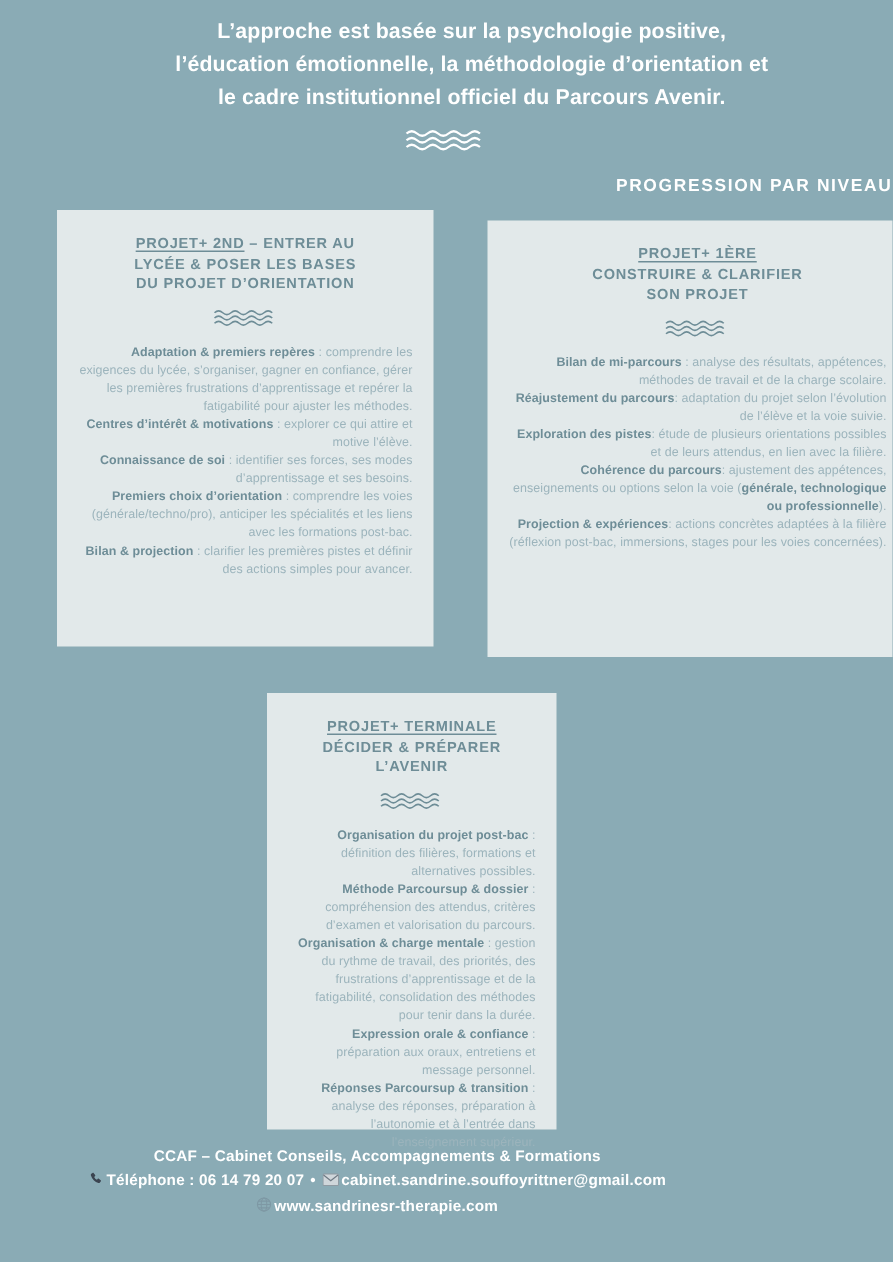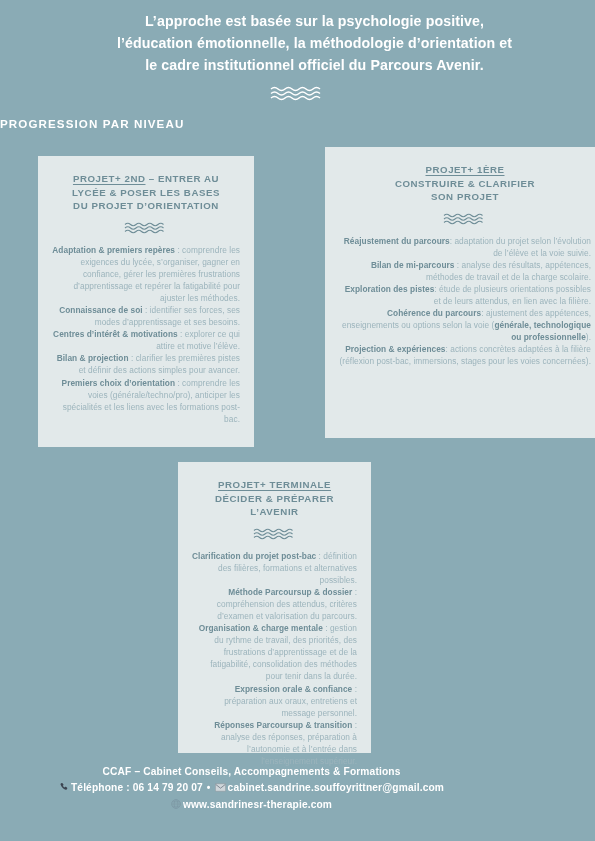--- a/index.html
+++ b/index.html
@@ -23,34 +23,34 @@
     letter-spacing:.1px;
   }
   .intro span{display:block;}
 
   .wave-wrap{display:flex;justify-content:center;align-items:center;}
   .wave{display:block;}
 
   .header-wave{position:absolute;left:0;top:86px;width:595px;}
   .section-title{
     position:absolute;left:0;top:117px;width:595px;
-    text-align:left;
+    text-align:right;
     color:#ffffff;
     font-size:11.6px;
     font-weight:bold;
     letter-spacing:1.1px;
   }
 
   
   .card{
     position:absolute;
     background:#e2e9ea;
     box-sizing:border-box;
   }
-  #card-2nd{left:38px;top:156px;width:216px;height:291px;}
+  #card-2nd{left:38px;top:140px;width:251px;height:291px;}
   #card-1ere{left:325px;top:147px;width:280px;height:291px;}
   #card-term{left:178px;top:462px;width:193px;height:291px;}
 
   .card-head{
     text-align:center;
     color:#6e8d97;
     font-weight:bold;
     font-size:9.7px;
     letter-spacing:.55px;
     line-height:13.5px;
@@ -115,45 +115,45 @@
       <svg class="wave" width="44" height="12" viewBox="0 0 44 12" aria-hidden="true">
         <g fill="none" stroke="#6e8d97" stroke-width="1.1">
           <path d="M1 2.5 q2.75 -2.4 5.5 0 t5.5 0 t5.5 0 t5.5 0 t5.5 0 t5.5 0 t5.5 0"></path>
           <path d="M1 6 q2.75 -2.4 5.5 0 t5.5 0 t5.5 0 t5.5 0 t5.5 0 t5.5 0 t5.5 0"></path>
           <path d="M1 9.5 q2.75 -2.4 5.5 0 t5.5 0 t5.5 0 t5.5 0 t5.5 0 t5.5 0 t5.5 0"></path>
         </g>
       </svg>
     </div>
     <div class="card-body">
       <p class="item"><b>Adaptation &amp; premiers repères</b><span> : </span><span>comprendre les exigences du lycée, s’organiser, gagner en confiance, gérer les premières frustrations d’apprentissage et repérer la fatigabilité pour ajuster les méthodes.</span></p>
+      <p class="item"><b>Centres d’intérêt &amp; motivations</b><span> : </span><span>explorer ce qui attire et motive l’élève.</span></p>
       <p class="item"><b>Connaissance de soi</b><span> : </span><span>identifier ses forces, ses modes d’apprentissage et ses besoins.</span></p>
-      <p class="item"><b>Centres d’intérêt &amp; motivations</b><span> : </span><span>explorer ce qui attire et motive l’élève.</span></p>
+      <p class="item"><b>Premiers choix d’orientation</b><span> : </span><span>comprendre les voies (générale/techno/pro), anticiper les spécialités et les liens avec les formations post-bac.</span></p>
       <p class="item"><b>Bilan &amp; projection</b><span> : </span><span>clarifier les premières pistes et définir des actions simples pour avancer.</span></p>
-      <p class="item"><b>Premiers choix d’orientation</b><span> : </span><span>comprendre les voies (générale/techno/pro), anticiper les spécialités et les liens avec les formations post-bac.</span></p>
     </div>
   </div>
 
   <div class="card" id="card-1ere">
     <div class="card-head">
       <span class="l"><span class="u">PROJET+ 1ÈRE</span><span></span></span>
       <span class="l">CONSTRUIRE &amp; CLARIFIER</span>
       <span class="l">SON PROJET</span>
     </div>
     <div class="card-wave wave-wrap">
       <svg class="wave" width="44" height="12" viewBox="0 0 44 12" aria-hidden="true">
         <g fill="none" stroke="#6e8d97" stroke-width="1.1">
           <path d="M1 2.5 q2.75 -2.4 5.5 0 t5.5 0 t5.5 0 t5.5 0 t5.5 0 t5.5 0 t5.5 0"></path>
           <path d="M1 6 q2.75 -2.4 5.5 0 t5.5 0 t5.5 0 t5.5 0 t5.5 0 t5.5 0 t5.5 0"></path>
           <path d="M1 9.5 q2.75 -2.4 5.5 0 t5.5 0 t5.5 0 t5.5 0 t5.5 0 t5.5 0 t5.5 0"></path>
         </g>
       </svg>
     </div>
     <div class="card-body">
+      <p class="item"><b>Bilan de mi-parcours</b><span> : </span><span>analyse des résultats, appétences, méthodes de travail et de la charge scolaire.</span></p>
       <p class="item"><b>Réajustement du parcours</b><span>: </span><span>adaptation du projet selon l’évolution de l’élève et la voie suivie.</span></p>
-      <p class="item"><b>Bilan de mi-parcours</b><span> : </span><span>analyse des résultats, appétences, méthodes de travail et de la charge scolaire.</span></p>
       <p class="item"><b>Exploration des pistes</b><span>: </span><span>étude de plusieurs orientations possibles et de leurs attendus, en lien avec la filière.</span></p>
       <p class="item"><b>Cohérence du parcours</b><span>: </span><span>ajustement des appétences, enseignements ou options selon la voie (</span><b>générale, technologique ou professionnelle</b><span>).</span></p>
       <p class="item"><b>Projection &amp; expériences</b><span>: </span><span>actions concrètes adaptées à la filière (réflexion post-bac, immersions, stages pour les voies concernées).</span></p>
     </div>
   </div>
 
   <div class="card" id="card-term">
     <div class="card-head">
       <span class="l"><span class="u">PROJET+ TERMINALE</span><span></span></span>
       <span class="l">DÉCIDER &amp; PRÉPARER</span>
@@ -162,21 +162,21 @@
     <div class="card-wave wave-wrap">
       <svg class="wave" width="44" height="12" viewBox="0 0 44 12" aria-hidden="true">
         <g fill="none" stroke="#6e8d97" stroke-width="1.1">
           <path d="M1 2.5 q2.75 -2.4 5.5 0 t5.5 0 t5.5 0 t5.5 0 t5.5 0 t5.5 0 t5.5 0"></path>
           <path d="M1 6 q2.75 -2.4 5.5 0 t5.5 0 t5.5 0 t5.5 0 t5.5 0 t5.5 0 t5.5 0"></path>
           <path d="M1 9.5 q2.75 -2.4 5.5 0 t5.5 0 t5.5 0 t5.5 0 t5.5 0 t5.5 0 t5.5 0"></path>
         </g>
       </svg>
     </div>
     <div class="card-body">
-      <p class="item"><b>Clarification du projet post-bac</b><span> : </span><span>définition des filières, formations et alternatives possibles.</span></p>
+      <p class="item"><b>Organisation du projet post-bac</b><span> : </span><span>définition des filières, formations et alternatives possibles.</span></p>
       <p class="item"><b>Méthode Parcoursup &amp; dossier</b><span> : </span><span>compréhension des attendus, critères d’examen et valorisation du parcours.</span></p>
       <p class="item"><b>Organisation &amp; charge mentale</b><span> : </span><span>gestion du rythme de travail, des priorités, des frustrations d’apprentissage et de la fatigabilité, consolidation des méthodes pour tenir dans la durée.</span></p>
       <p class="item"><b>Expression orale &amp; confiance</b><span> : </span><span>préparation aux oraux, entretiens et message personnel.</span></p>
       <p class="item"><b>Réponses Parcoursup &amp; transition</b><span> : </span><span>analyse des réponses, préparation à l’autonomie et à l’entrée dans l’enseignement supérieur.</span></p>
     </div>
   </div>
 
   <div class="footer">
     <span class="line">CCAF – Cabinet Conseils, Accompagnements &amp; Formations</span>
     <span class="line">

